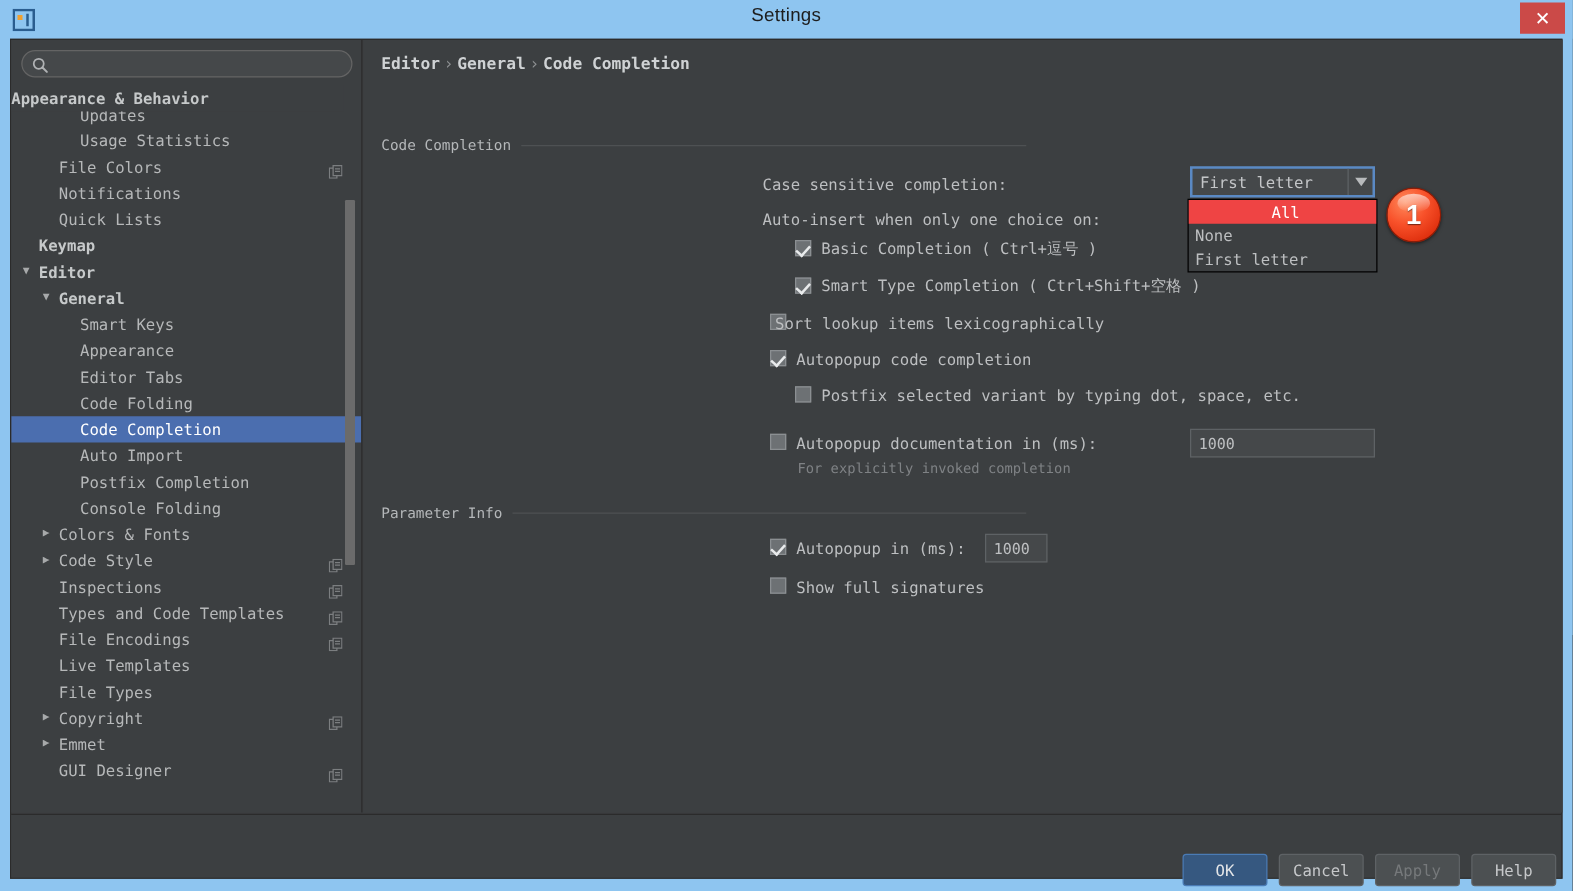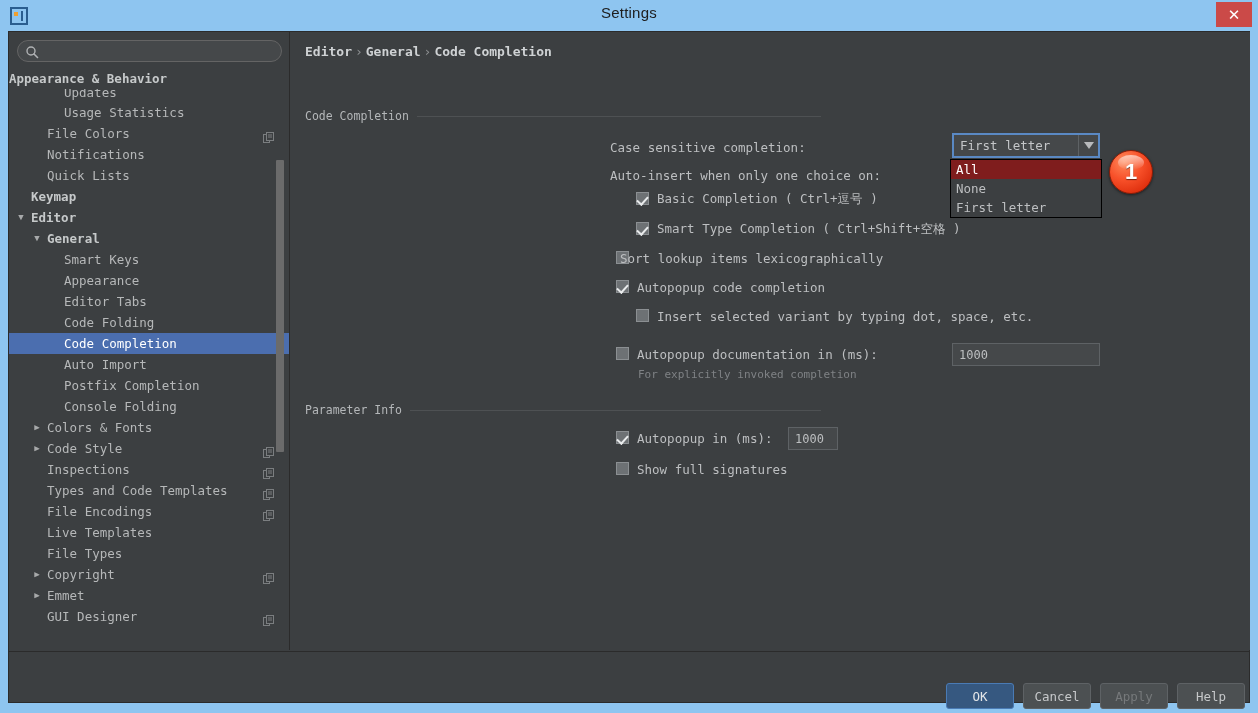--- a/index.html
+++ b/index.html
@@ -286,21 +286,21 @@
   }
   .combo-item {
     height: 19px;
     line-height: 19px;
     padding-left: 5px;
     font-size: 12.5px;
     color: #bdbfc1;
     white-space: nowrap;
     cursor: pointer;
   }
-  .combo-item.selected { background: #7f1d1d; color: #ffffff; }
+  .combo-item.selected { background: #ef4444; color: #ffffff; text-align: center; }
 
   
   #badge {
     position: absolute;
     left: 818px; top: 118px;
     width: 44px; height: 44px;
     border-radius: 50%;
     background: radial-gradient(circle at 34% 26%, #ff8a5c 0%, #f8512a 42%, #e0310f 78%, #b02208 100%);
     border: 1px solid #8e1b05;
     box-shadow: 0 1px 3px rgba(0,0,0,.55);
@@ -481,21 +481,21 @@
       <div class="cb checked" style="left:345px; top:190px;"></div>
       <div class="cb-label" style="left:366px; top:189px;">Smart Type Completion ( Ctrl+Shift+空格 )</div>
 
       <div class="cb" style="left:325px; top:219px;"></div>
       <div class="cb-label" style="left:329px; top:219px;">Sort lookup items lexicographically</div>
 
       <div class="cb checked" style="left:325px; top:248px;"></div>
       <div class="cb-label" style="left:346px; top:248px;">Autopopup code completion</div>
 
       <div class="cb" style="left:345px; top:277px;"></div>
-      <div class="cb-label" style="left:366px; top:277px;">Insert selected variant by typing dot, space, etc.</div>
+      <div class="cb-label" style="left:366px; top:277px;">Postfix selected variant by typing dot, space, etc.</div>
 
       <div class="cb" style="left:325px; top:315px;"></div>
       <div class="cb-label" style="left:346px; top:315px;">Autopopup documentation in (ms):</div>
       <input class="txt" style="left: 661px; top: 311px; width: 148px; height: 23px;" value="1000">
       <div class="row-hint" style="left:347px; top:336px;">For explicitly invoked completion</div>
 
       <div class="section-head" style="left:14px; top:371px; width:516px;">
         <span class="sh-text">Parameter Info</span>
         <span class="sh-line"></span>
       </div>

